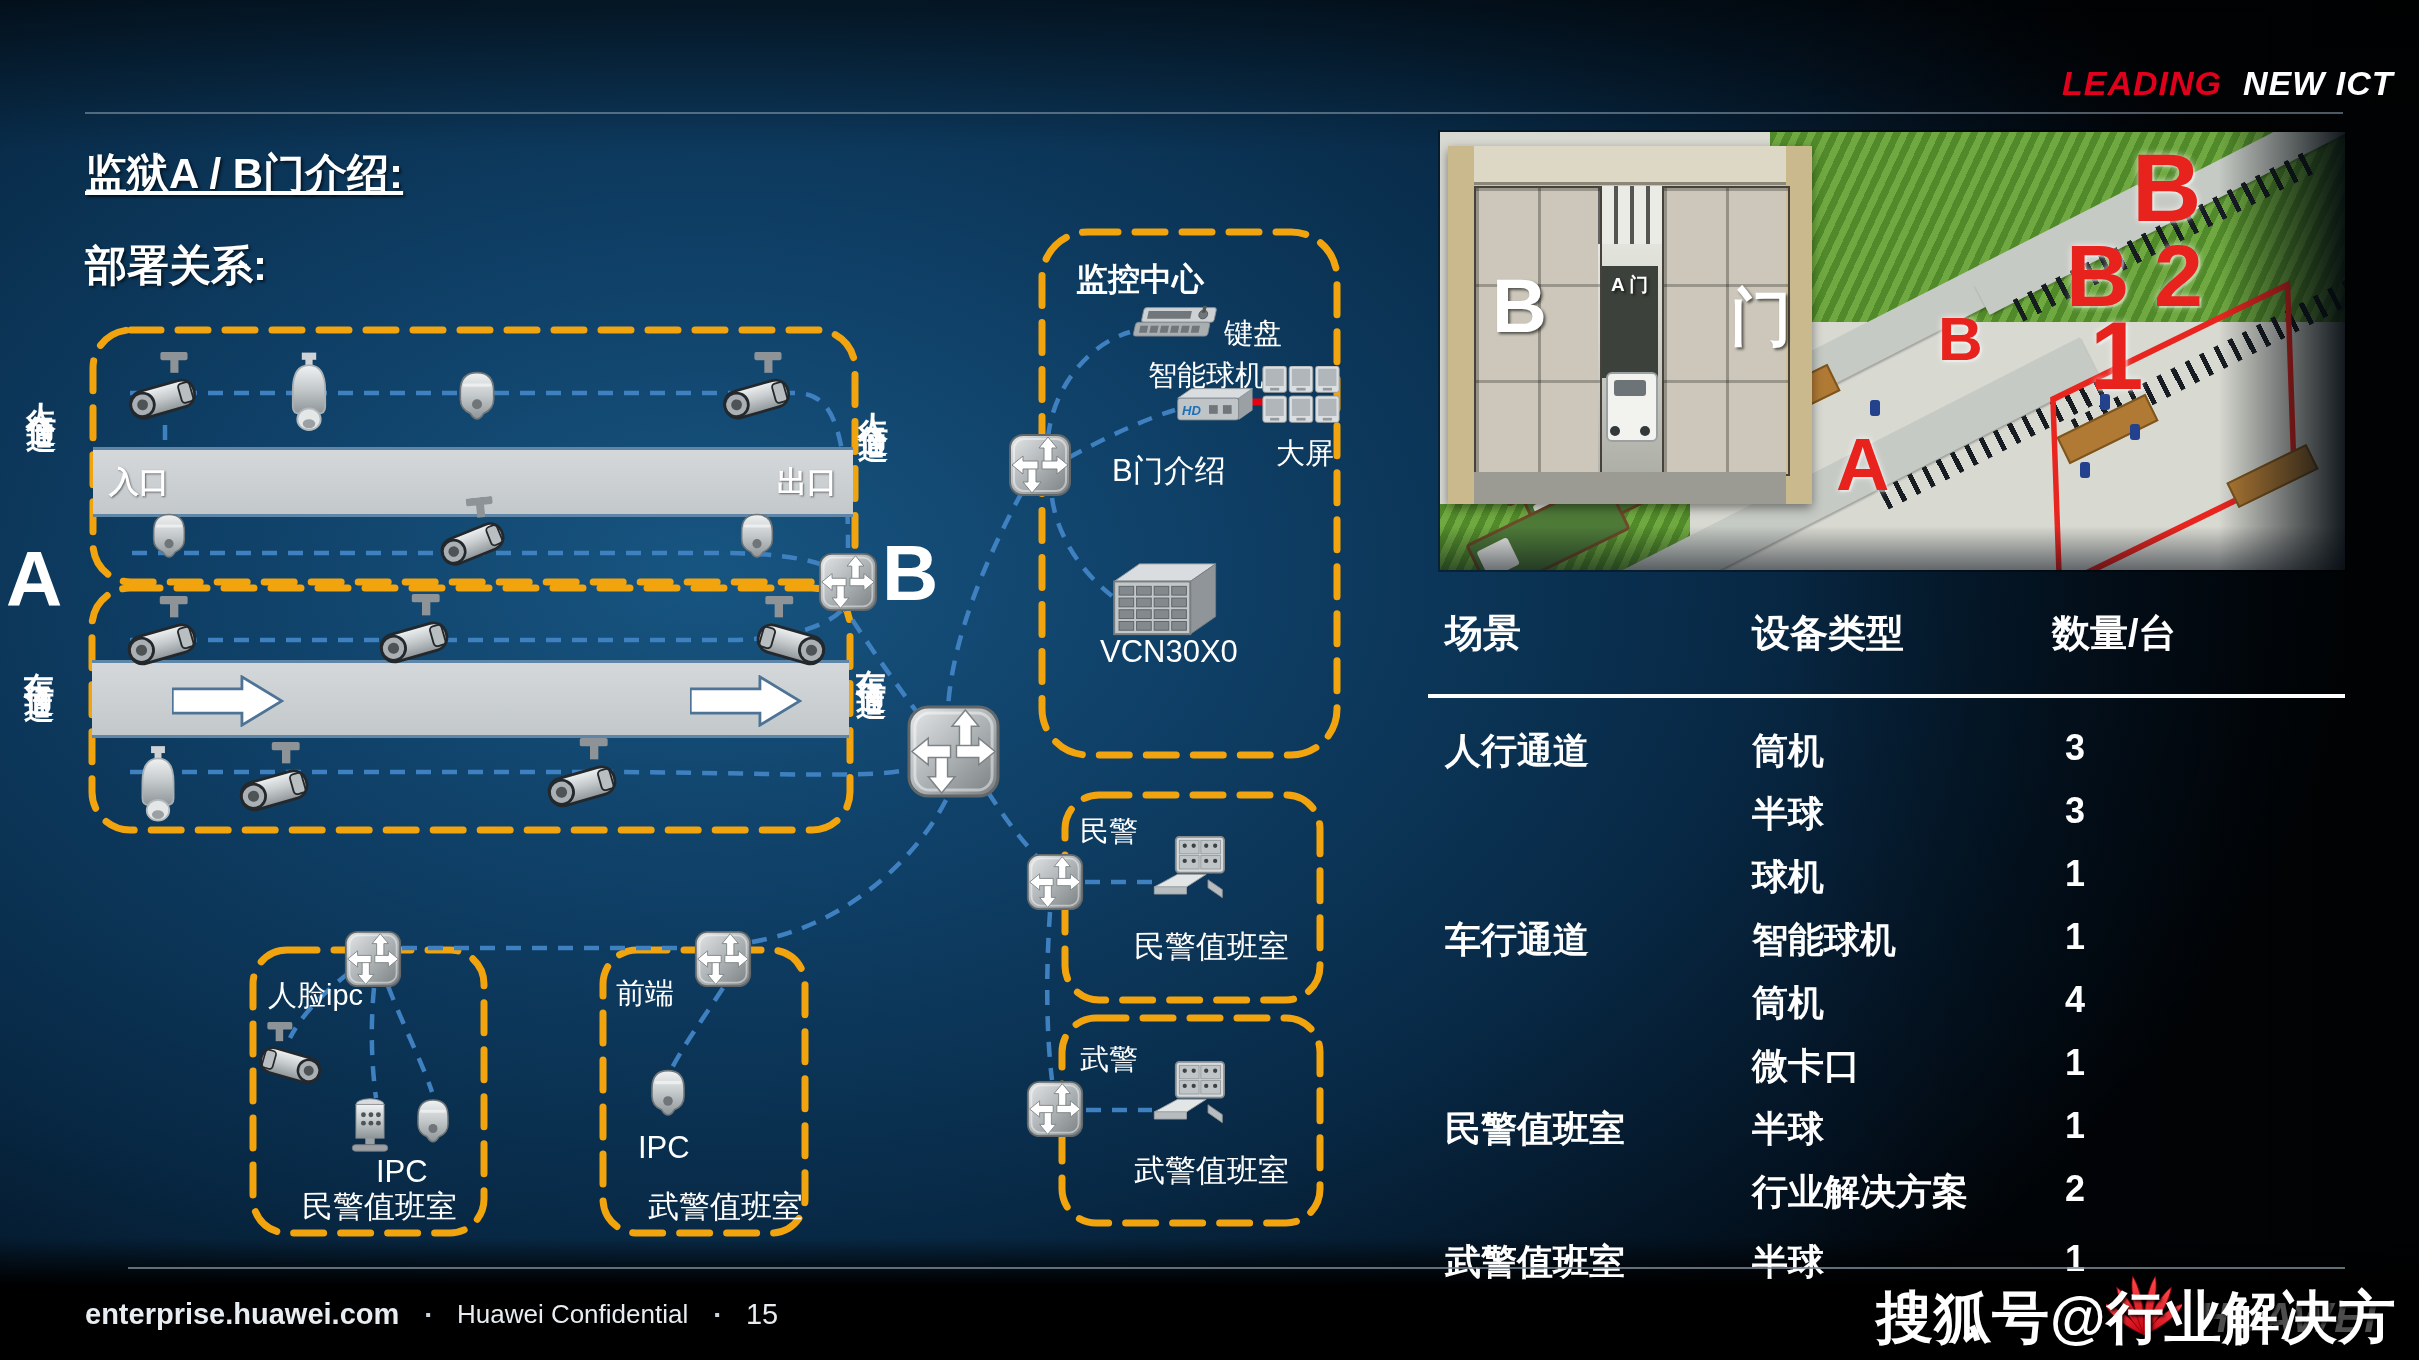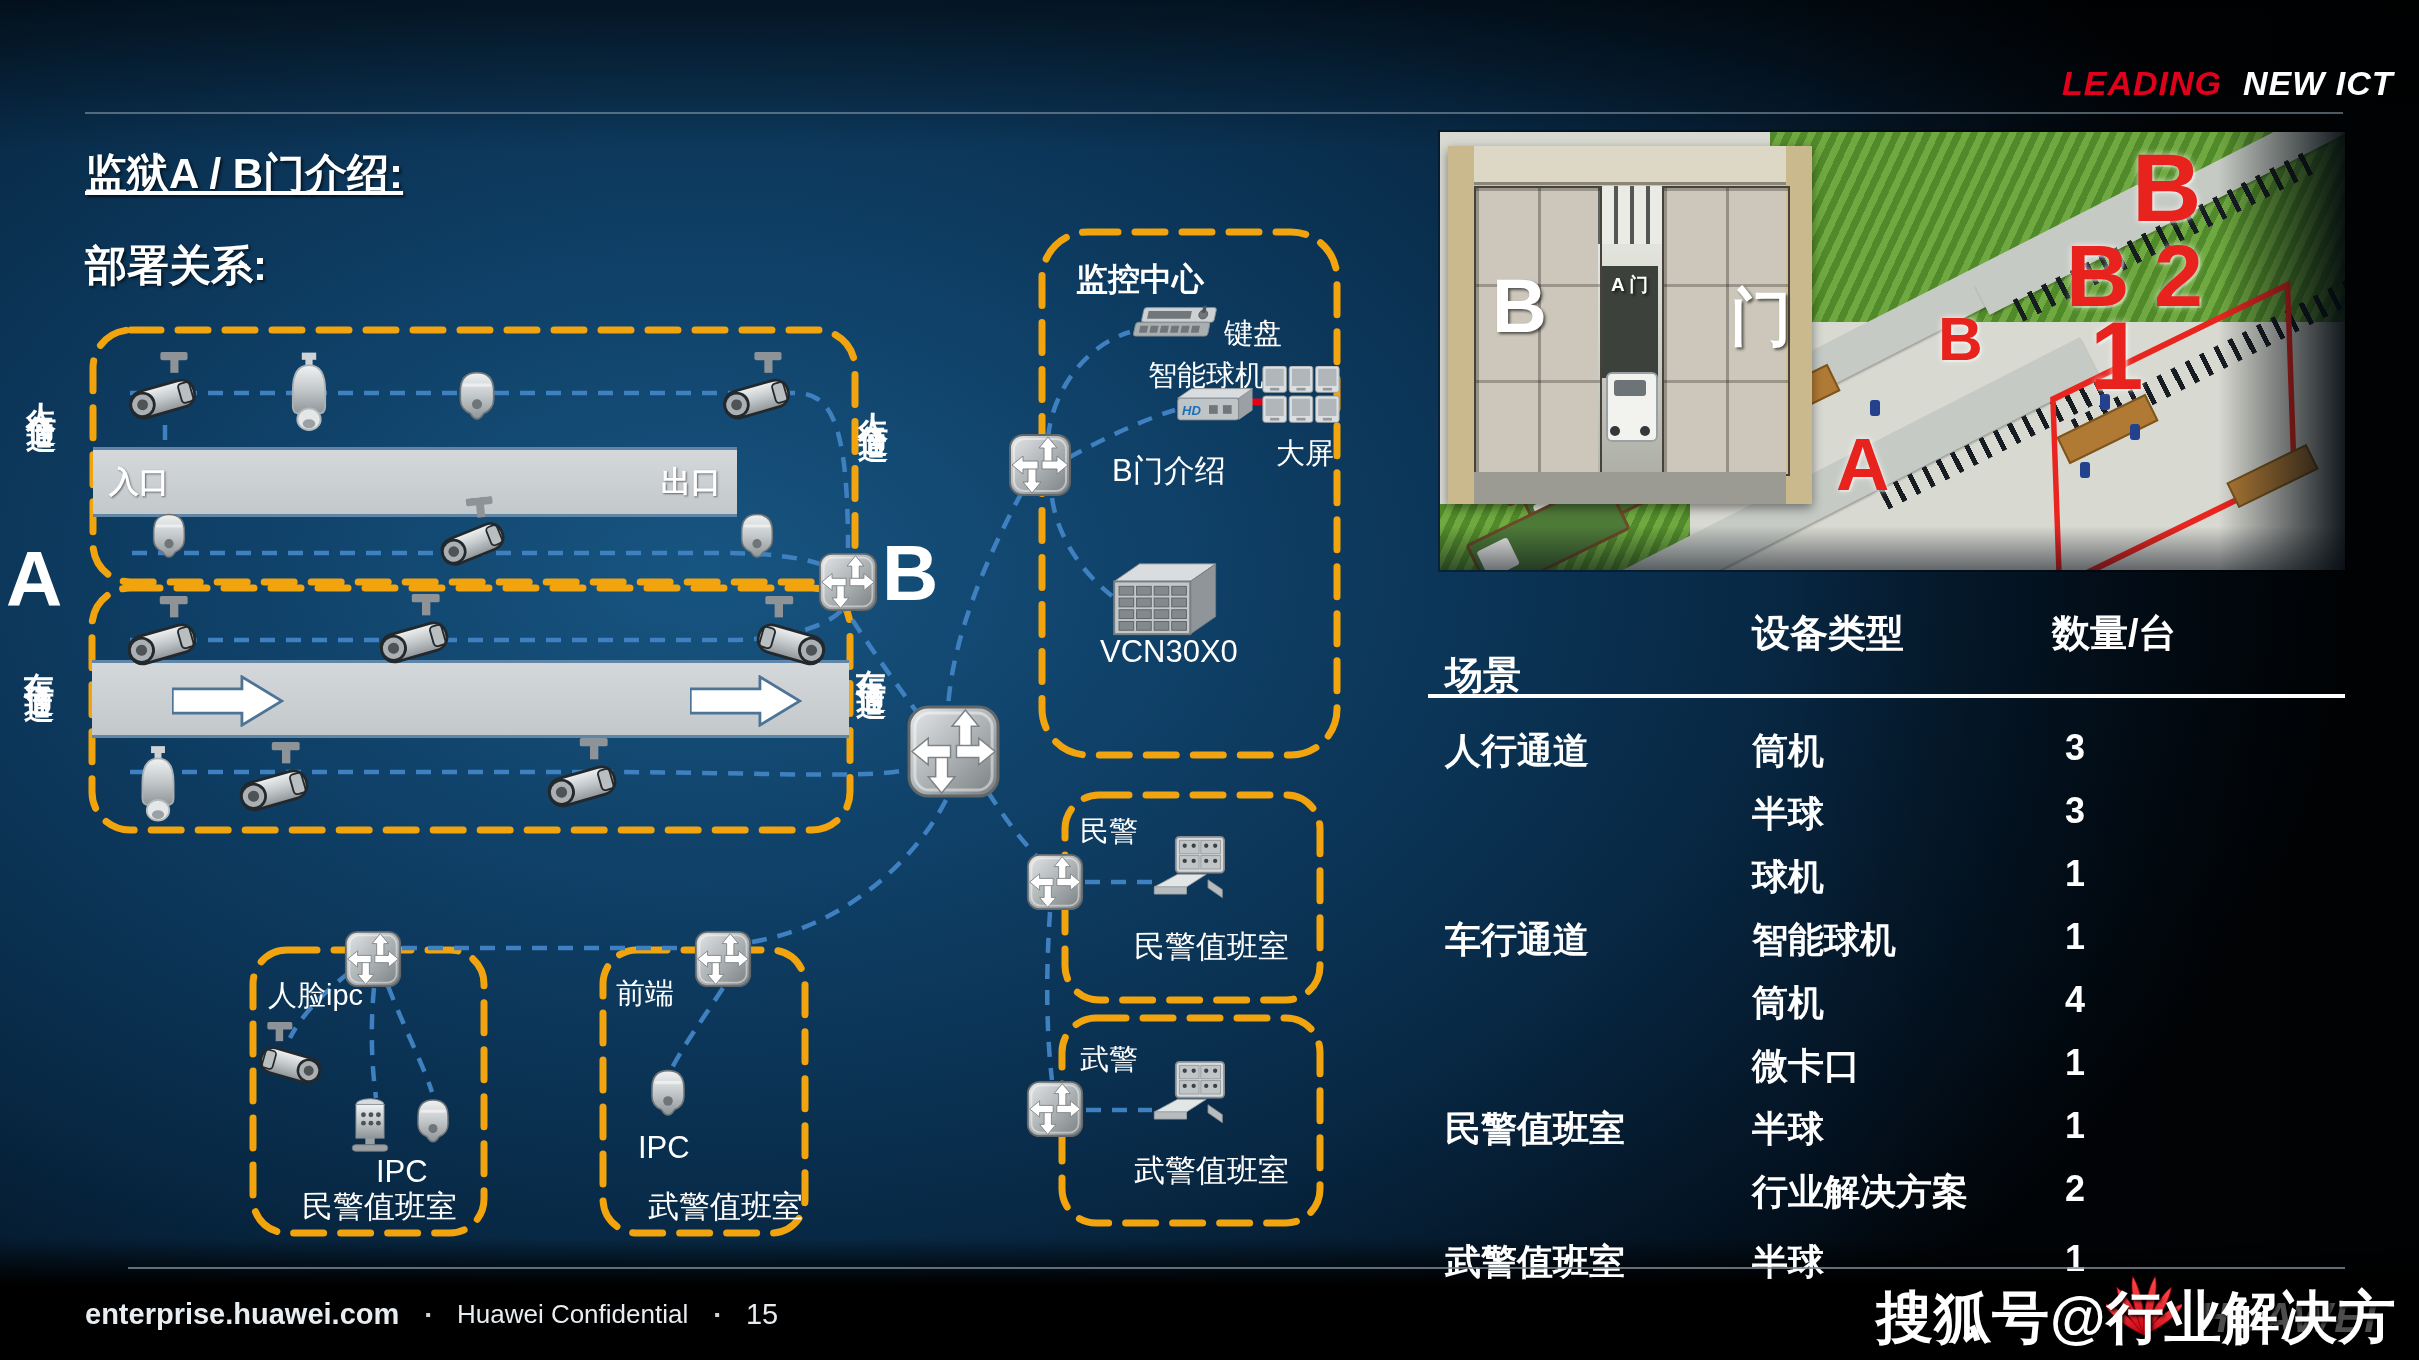--- a/index.html
+++ b/index.html
@@ -271,21 +271,21 @@
       <path d="M374 988 C370 1030 372 1068 376 1098"></path>
       <path d="M388 986 C405 1030 422 1062 432 1092"></path>
       <path d="M350 972 C320 995 300 1018 290 1038"></path>
       <path d="M723 988 C702 1020 682 1048 672 1068"></path>
       <path d="M402 948 H688"></path>
       <path d="M752 942 C850 925 918 855 946 800"></path>
     </g>
     <path d="M1252 402 H1270" stroke="#E60012" stroke-width="7" fill="none"></path>
   </svg>
 
-  <div class="road" style="left:93px;top:447px;width:644px;height:64px;">
+  <div class="road" style="left:93px;top:447px;width:760px;height:64px;">
     <span class="rtxt" style="left:16px;">入口</span>
     <span class="rtxt" style="right:16px;">出口</span>
   </div>
   <div class="road" style="left:92px;top:660px;width:757px;height:72px;">
     <svg class="abs" style="left:80px;top:12px;" width="112" height="52" viewBox="0 0 120 56">
         <polygon points="0,15 75,15 75,2 118,28 75,54 75,41 0,41" fill="#fff" stroke="#4d7396" stroke-width="3"></polygon>
       </svg>
     <svg class="abs" style="left:598px;top:12px;" width="112" height="52" viewBox="0 0 120 56">
         <polygon points="0,15 75,15 75,2 118,28 75,54 75,41 0,41" fill="#fff" stroke="#4d7396" stroke-width="3"></polygon>
       </svg>
@@ -453,21 +453,21 @@
     </div>
 
     <div class="redmark" style="left:692px;top:8px;font-size:96px;">B</div>
     <div class="redmark" style="left:626px;top:100px;font-size:88px;">B 2</div>
     <div class="redmark" style="left:498px;top:176px;font-size:62px;">B</div>
     <div class="redmark" style="left:650px;top:176px;font-size:96px;">1</div>
     <div class="redmark" style="left:396px;top:296px;font-size:74px;">A</div>
     <div class="abs" style="left:0;top:0;width:905px;height:438px;background:linear-gradient(90deg,rgba(0,0,0,0) 86%,rgba(2,8,14,.92) 100%),linear-gradient(0deg,rgba(2,8,20,.55) 0%,rgba(0,0,0,0) 10%);"></div>
   </div>
 
-  <div class="tbl-h" style="left:1445px;top:608px;margin-top:42px;">场景</div>
+  <div class="tbl-h" style="left:1445px;top:608px;">场景</div>
   <div class="tbl-h" style="left:1752px;top:608px;">设备类型</div>
   <div class="tbl-h" style="left:2052px;top:608px;">数量/台</div>
   <div class="abs" style="left:1428px;top:694px;width:917px;height:4px;background:#fff;"></div>
 
   <div class="tbl-row" style="left:1445px;top:727px;">
       <span class="c0">人行通道</span>
       <span class="c1">筒机</span>
       <span class="c2">3</span>
     </div>
   <div class="tbl-row" style="left:1445px;top:790px;">

